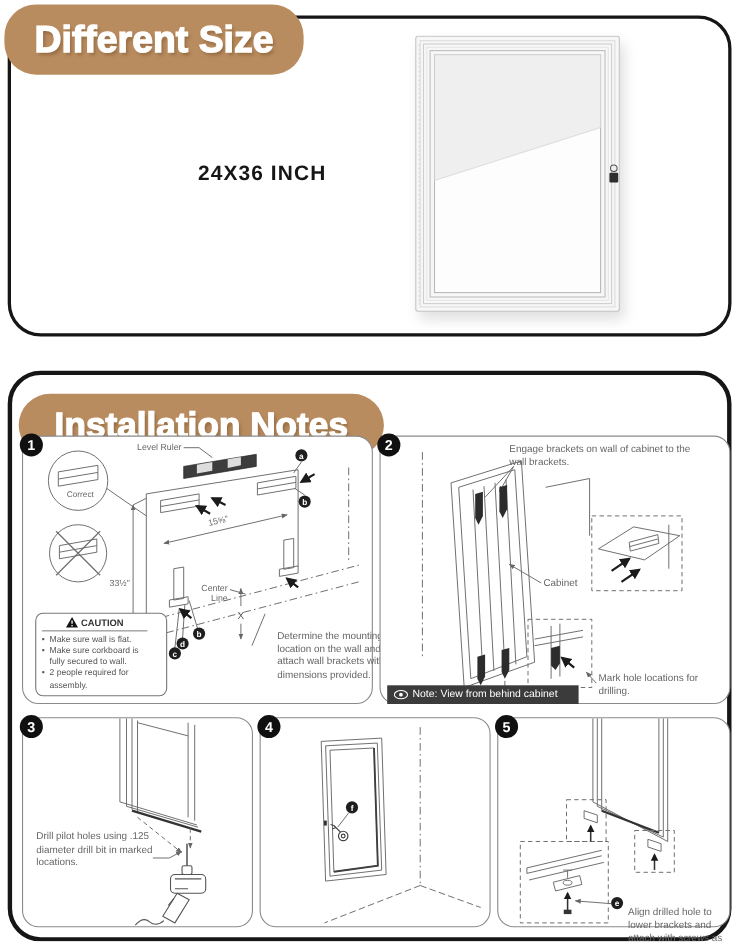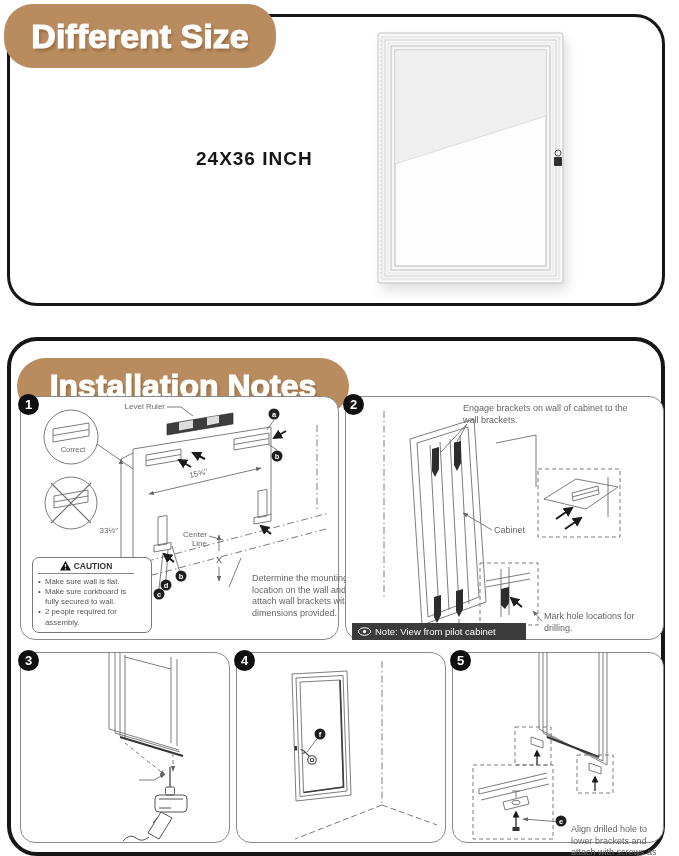--- a/index.html
+++ b/index.html
@@ -10,21 +10,21 @@
   .sec-top{left:7px;top:14px;width:652px;height:286px;}
   .sec-bottom{left:7px;top:337px;width:650px;height:511px;border-width:4px;}
   
   .badge{position:absolute;display:flex;align-items:center;justify-content:center;
          background:#b98c5f;border-radius:29px;color:#fff;font-weight:bold;
          -webkit-text-stroke:1.2px #fff;letter-spacing:0;
          text-shadow:2px 3px 3px rgba(95,60,25,.40);}
   .badge-top{left:4px;top:4px;width:272px;height:64px;font-size:34px;}
   .badge-bottom{left:17px;top:322px;width:332px;height:57px;font-size:32px;margin-top:36px;}
   
-  .size-label{position:absolute;left:196px;top:148px;font-size:19px;font-weight:bold;
+  .size-label{position:absolute;left:180px;top:148px;font-size:19px;font-weight:bold;
               letter-spacing:1px;color:#161616;text-align:center;}
   .cabinet-wrap{position:absolute;left:377px;top:32px;width:188px;height:253px;
                 filter:drop-shadow(4px 7px 6px rgba(0,0,0,.12));}
   
   .panel{position:absolute;border:1.5px solid #8a8a8a;border-radius:15px;background:#fff;}
   .p1{left:20px;top:396px;width:317px;height:242px;}
   .p2{left:345px;top:396px;width:317px;height:242px;}
   .p3{left:20px;top:652px;width:208px;height:189px;}
   .p4{left:236px;top:652px;width:208px;height:189px;}
   .p5{left:452px;top:652px;width:210px;height:189px;}
@@ -212,21 +212,21 @@
       </g>
     </svg>
     <div class="lbl" style="left:117px;top:6px;width:165px;">Engage brackets on wall of cabinet to the wall brackets.</div>
     <div class="lbl" style="left:148px;top:128px;width:52px;">Cabinet</div>
     <div class="lbl" style="left:198px;top:214px;width:114px;">Mark hole locations for drilling.</div>
     <div class="banner">
       <svg width="13" height="9" viewBox="0 0 13 9">
         <ellipse cx="6.5" cy="4.5" rx="6" ry="3.8" fill="none" stroke="#fff" stroke-width="1"></ellipse>
         <circle cx="6.5" cy="4.5" r="1.7" fill="#fff"></circle>
       </svg>
-      <span>Note: View from pilot cabinet</span>
+      <span>Note: View from behind cabinet</span>
     </div>
   </div>
 
   <div class="panel p3">
     <div class="num">3</div>
     <svg class="diag" width="208" height="189" viewBox="0 0 208 189">
       <g stroke="#6e6e6e" fill="none" stroke-width=".9">
         <path d="M88,0 V76 M94,0 V80 M99,0 V83 M104,2 V85"></path>
         <path d="M150,4 V90 M156,6 V93"></path>
         <path d="M104,4 L150,16"></path>
@@ -239,20 +239,21 @@
       <g stroke="#555" fill="none" stroke-width="1" stroke-linejoin="round">
         <path d="M149,114 V134" stroke-width="1.4"></path>
         <rect x="144.5" y="134" width="9" height="8" rx="1.5"></rect>
         <rect x="134" y="142" width="32" height="17" rx="4"></rect>
         <path d="M138,146 H162 M138,155 H150"></path>
         <path d="M140,159 L151,165 L138,186 L127,180 Z"></path>
         <path d="M137,164 L132,170"></path>
         <path d="M128,184 q-7,6 -13,1 t-13,3"></path>
       </g>
     </svg>
+    <div class="lbl" style="left:12px;top:102px;width:108px;">Drill pilot holes using .125 diameter drill bit in marked locations.</div>
   </div>
 
   <div class="panel p4">
     <div class="num">4</div>
     <svg class="diag" width="208" height="189" viewBox="0 0 208 189">
       <g stroke="#6e6e6e" fill="none" stroke-width=".9">
         <path d="M145,8 V152" stroke-dasharray="7 3 1.5 3"></path>
         <path d="M145,152 L58,186 M145,152 L200,172" stroke-dasharray="6 3"></path>
         <path d="M55,21 L110,18 L114,142 L59,148 Z"></path>
         <path d="M59,25 L106,22.5 L110,138 L63,143.5 Z"></path>

